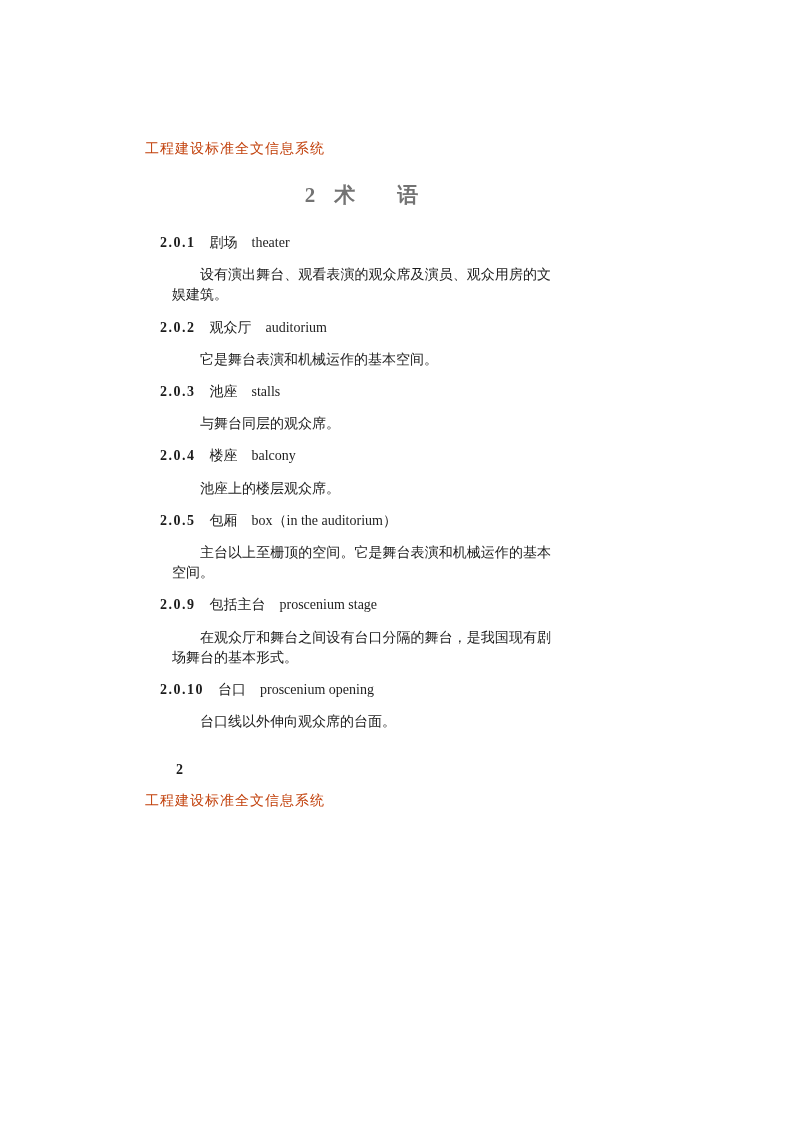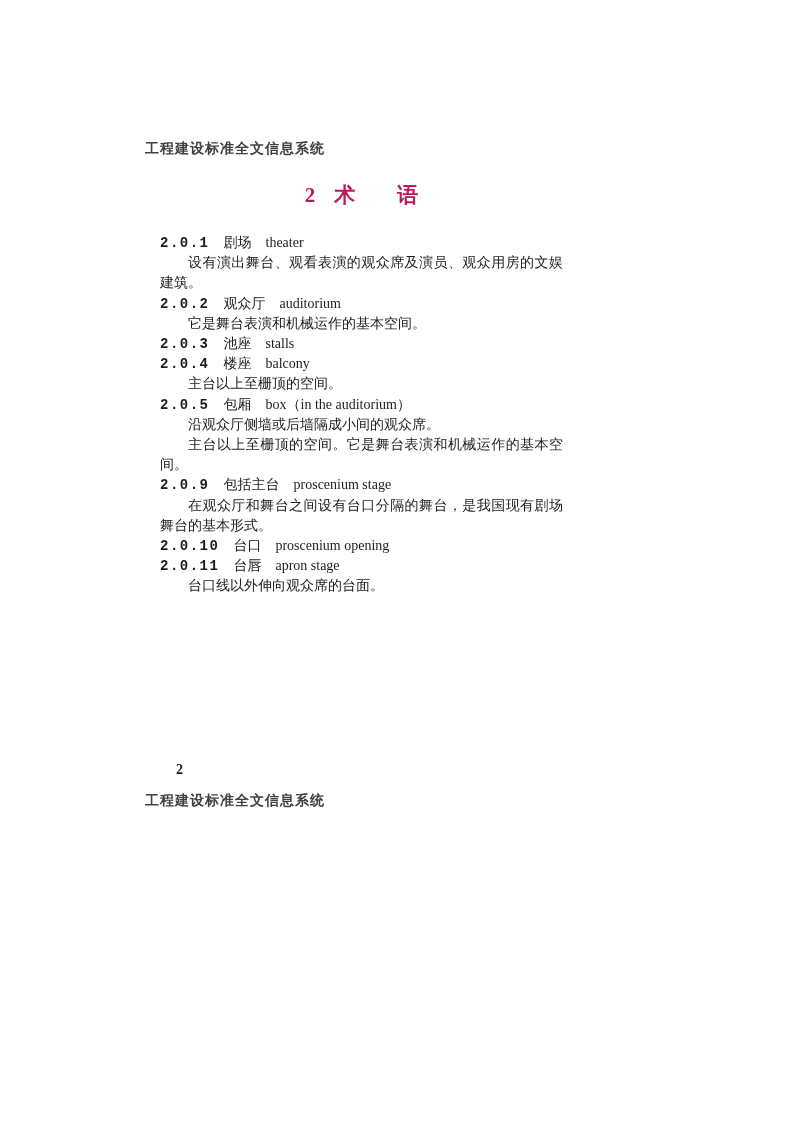--- a/index.html
+++ b/index.html
@@ -9,56 +9,56 @@
     background: #ffffff;
     position: relative;
     font-family: "Liberation Serif", "DejaVu Serif", serif;
     color: #1c1c1c;
     overflow: hidden;
   }
   .watermark {
     position: absolute;
     left: 145px;
     font-size: 14px;
-    font-weight: bold;
+    font-weight: normal;
     letter-spacing: 1px;
-    color: #404040;
+    color: #c2410c;
   }
   .watermark-top { top: 140px; }
   .watermark-bottom { top: 792px; }
   .doc-title {
     position: absolute;
     left: 160px;
     top: 181px;
     width: 403px;
     text-align: center;
     font-size: 21px;
     font-weight: bold;
-    color: #be185d;
+    color: #737373;
   }
   .doc-title .title-number { margin-right: 0.9em; }
   .terms {
     position: absolute;
     left: 160px;
     top: 233px;
     width: 403px;
     font-size: 14px;
     line-height: 20.2px;
   }
   .term-head { white-space: nowrap; }
   .term-number {
     font-weight: bold;
     letter-spacing: 1.5px;
     margin-right: 14px;
-    font-family: Liberation Mono, monospace;
+    font-family: Liberation Serif, serif;
   }
   .term-zh { margin-right: 14px; }
   .term-en { }
   .term-def {
-    margin: 0;
+    margin: 12px;
     text-indent: 2em;
     text-align: justify;
     text-justify: inter-ideograph;
   }
   .page-number {
     position: absolute;
     left: 176px;
     top: 762px;
     font-size: 14px;
     font-weight: bold;
@@ -85,34 +85,34 @@
     <div class="term-head">
       <span class="term-number">2.0.2</span><span class="term-zh">观众厅</span><span class="term-en">auditorium</span>
     </div>
     <p class="term-def">它是舞台表演和机械运作的基本空间。</p>
   </div>
 
   <div class="term-entry">
     <div class="term-head">
       <span class="term-number">2.0.3</span><span class="term-zh">池座</span><span class="term-en">stalls</span>
     </div>
+    <p class="term-def">与舞台同层的观众席。</p>
   </div>
 
   <div class="term-entry">
     <div class="term-head">
       <span class="term-number">2.0.4</span><span class="term-zh">楼座</span><span class="term-en">balcony</span>
     </div>
-    <p class="term-def">主台以上至栅顶的空间。</p>
+    <p class="term-def">池座上的楼层观众席。</p>
   </div>
 
   <div class="term-entry">
     <div class="term-head">
       <span class="term-number">2.0.5</span><span class="term-zh">包厢</span><span class="term-en">box（in the auditorium）</span>
     </div>
-    <p class="term-def">沿观众厅侧墙或后墙隔成小间的观众席。</p>
   </div>
 
 
   <div class="term-entry">
     <p class="term-def">主台以上至栅顶的空间。它是舞台表演和机械运作的基本空间。</p>
   </div>
 
 
   <div class="term-entry">
     <div class="term-head">
@@ -121,22 +121,19 @@
     <p class="term-def">在观众厅和舞台之间设有台口分隔的舞台，是我国现有剧场舞台的基本形式。</p>
   </div>
 
   <div class="term-entry">
     <div class="term-head">
       <span class="term-number">2.0.10</span><span class="term-zh">台口</span><span class="term-en">proscenium opening</span>
     </div>
   </div>
 
   <div class="term-entry">
-    <div class="term-head">
-      <span class="term-number">2.0.11</span><span class="term-zh">台唇</span><span class="term-en">apron stage</span>
-    </div>
     <p class="term-def">台口线以外伸向观众席的台面。</p>
   </div>
 </div>
 
 <div class="page-number">2</div>
 
 <div class="watermark watermark-bottom">工程建设标准全文信息系统</div>
 
 </body></html>

